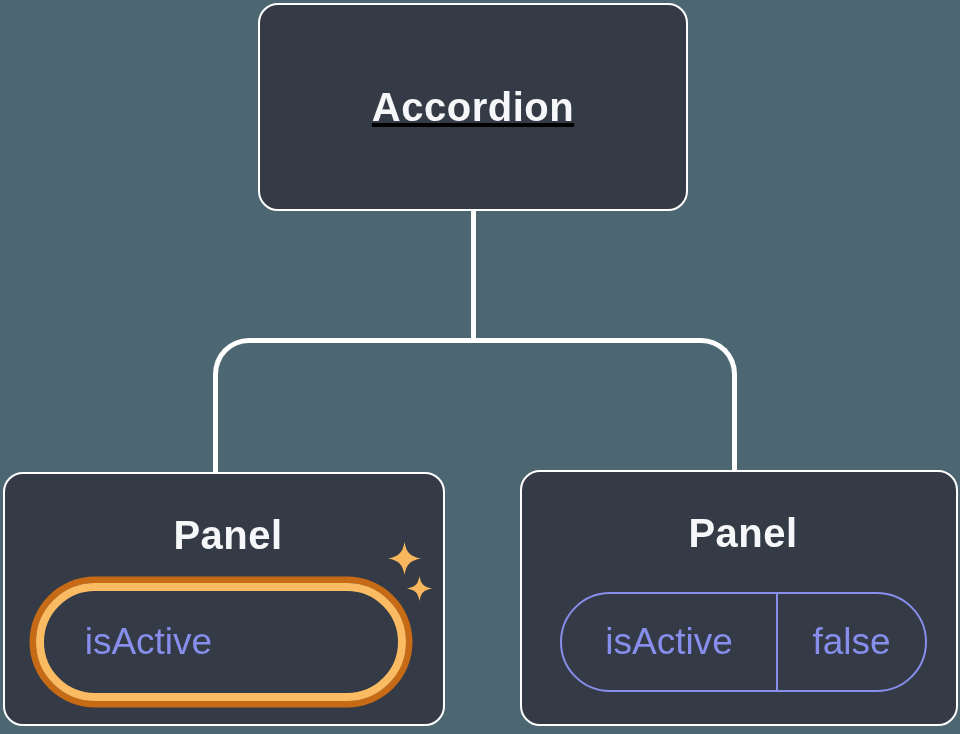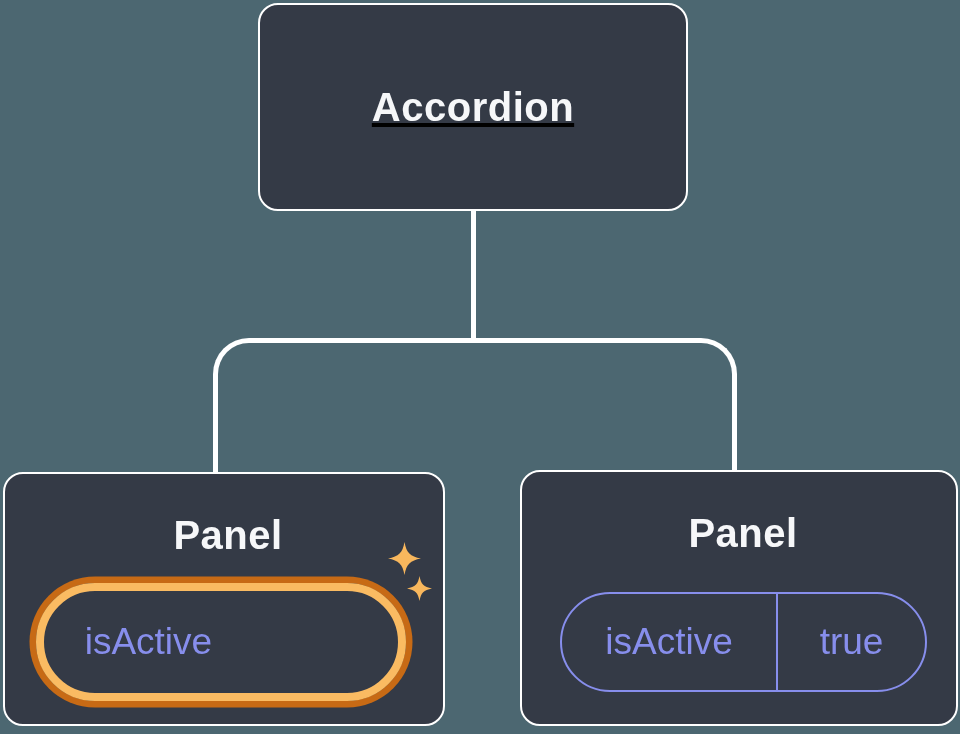--- a/index.html
+++ b/index.html
@@ -129,17 +129,17 @@
     <path d="M50 0 C56 33 67 44 100 50 C67 56 56 67 50 100 C44 67 33 56 0 50 C33 44 44 33 50 0 Z" style="fill: var(--sparkle-gold, #F8B75D);"></path>
   </svg>
   <svg class="sparkle sparkle-small" viewBox="0 0 100 100">
     <path d="M50 0 C56 33 67 44 100 50 C67 56 56 67 50 100 C44 67 33 56 0 50 C33 44 44 33 50 0 Z" style="fill: var(--sparkle-gold, #F8B75D);"></path>
   </svg>
 
   <div class="box box-panel-right">
     <div class="box-title panel-title">Panel</div>
     <div class="pill pill-inactive">
       <div class="cell cell-key">isActive</div>
-      <div class="cell cell-value">true</div>
+      <div class="cell cell-value">false</div>
     </div>
   </div>
 
 </div>
 
 </body></html>

